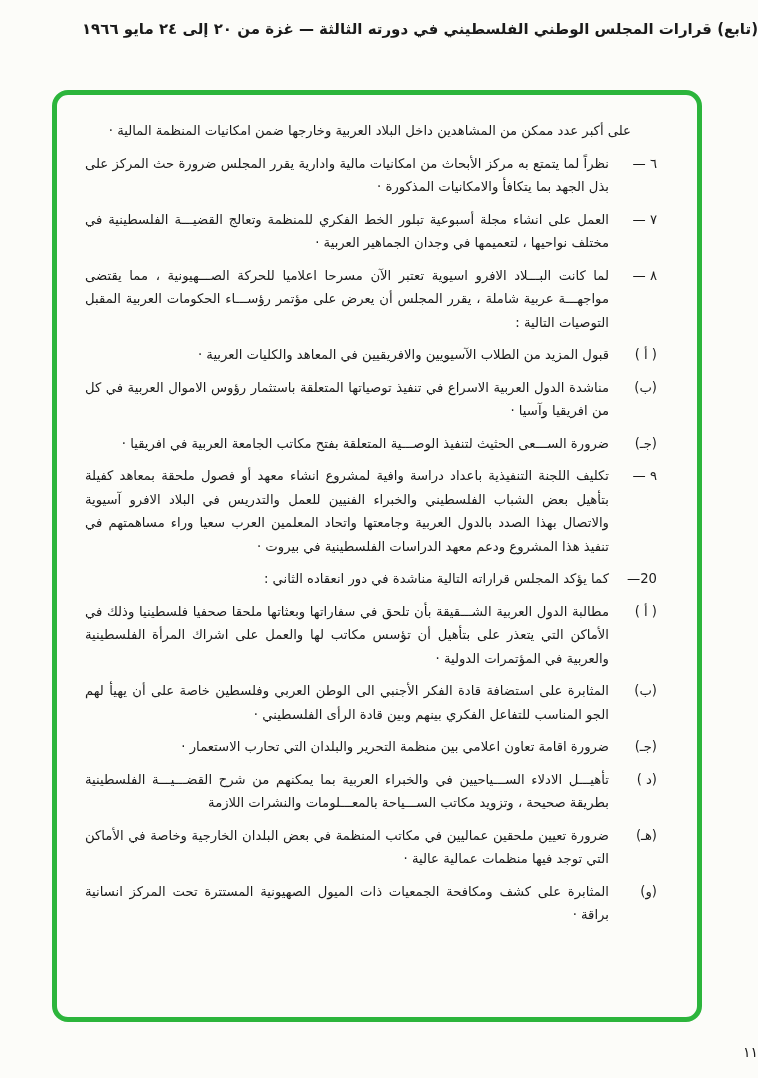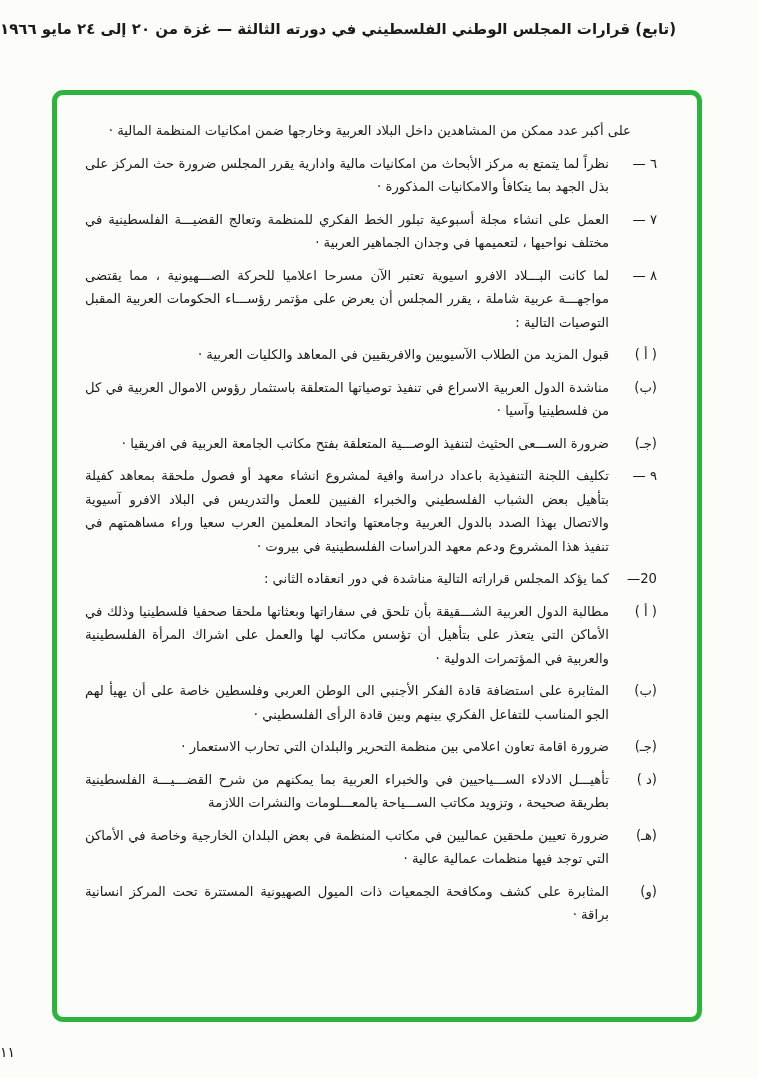--- a/index.html
+++ b/index.html
@@ -11,42 +11,42 @@
     position: relative;
     width: 758px;
     height: 1078px;
     background: #fcfcf9;
     font-family: "DejaVu Sans", sans-serif;
     color: #1a1a1a;
     overflow: hidden;
   }
   .header {
     direction: rtl;
-    text-align: left;
+    text-align: right;
     padding-top: 20px;
   }
   .header-title {
     font-size: 15px;
     font-weight: bold;
     letter-spacing: 0;
   }
   .header-subtitle {
     font-size: 9.5px;
     margin-top: 7px;
     color: #222;
   }
   .green-box {
     position: absolute;
     left: 52px;
     top: 90px;
     width: 650px;
     height: 932px;
     box-sizing: border-box;
     border: 5px solid #2cb53c;
-    border-radius: 11px;
+    border-radius: 16px;
     padding: 24px 40px 16px 28px;
     background: transparent;
   }
   .doc-body {
     direction: rtl;
     text-align: justify;
   }
   .para {
     display: flex;
     direction: rtl;
@@ -67,21 +67,21 @@
     text-indent: 26px;
   }
   .para .ptext {
     flex: 1 1 auto;
   }
   .page-number {
     position: absolute;
     bottom: 18px;
     left: 0;
     right: 0;
-    text-align: left;
+    text-align: right;
     font-size: 14px;
     direction: rtl;
   }
 </style>
 </head>
 <body>
 
 <div class="page">
 
   <div class="header">
@@ -110,21 +110,21 @@
     <span class="ptext">لما كانت البـــلاد الافرو اسيوية تعتبر الآن مسرحا اعلاميا للحركة الصـــهيونية ، مما يقتضى مواجهـــة عربية شاملة ، يقرر المجلس أن يعرض على مؤتمر رؤســـاء الحكومات العربية المقبل التوصيات التالية :</span>
   </div>
 
   <div class="para level-1">
     <span class="marker">( أ )</span>
     <span class="ptext">قبول المزيد من الطلاب الآسيويين والافريقيين في المعاهد والكليات العربية ·</span>
   </div>
 
   <div class="para level-1">
     <span class="marker">(ب)</span>
-    <span class="ptext">مناشدة الدول العربية الاسراع في تنفيذ توصياتها المتعلقة باستثمار رؤوس الاموال العربية في كل من فلسطينيا وآسيا ·</span>
+    <span class="ptext">مناشدة الدول العربية الاسراع في تنفيذ توصياتها المتعلقة باستثمار رؤوس الاموال العربية في كل من افريقيا وآسيا ·</span>
   </div>
 
   <div class="para level-1">
     <span class="marker">(جـ)</span>
     <span class="ptext">ضرورة الســـعى الحثيث لتنفيذ الوصـــية المتعلقة بفتح مكاتب الجامعة العربية في افريقيا ·</span>
   </div>
 
   <div class="para level-0">
     <span class="marker">٩ —</span>
     <span class="ptext">تكليف اللجنة التنفيذية باعداد دراسة وافية لمشروع انشاء معهد أو فصول ملحقة بمعاهد كفيلة بتأهيل بعض الشباب الفلسطيني والخبراء الفنيين للعمل والتدريس في البلاد الافرو آسيوية والاتصال بهذا الصدد بالدول العربية وجامعتها واتحاد المعلمين العرب سعيا وراء مساهمتهم في تنفيذ هذا المشروع ودعم معهد الدراسات الفلسطينية في بيروت ·</span>

